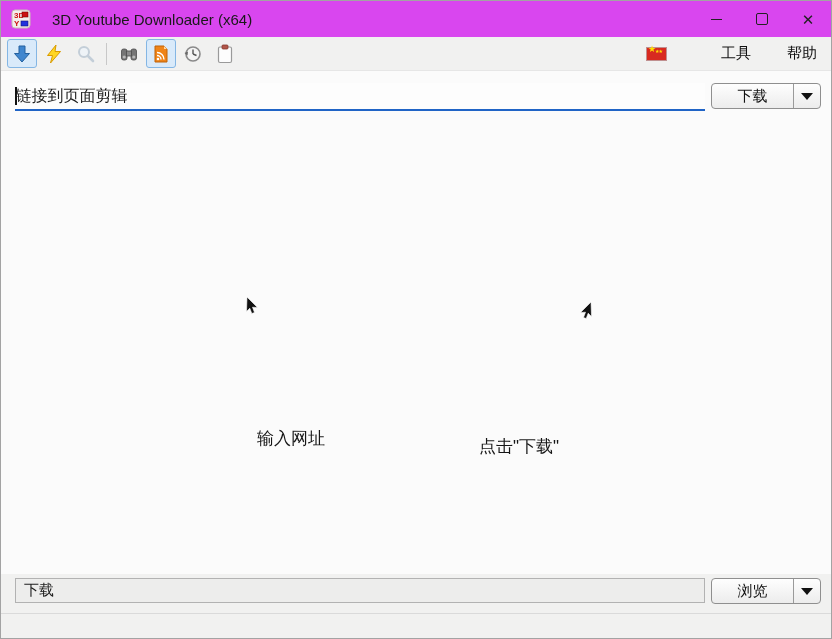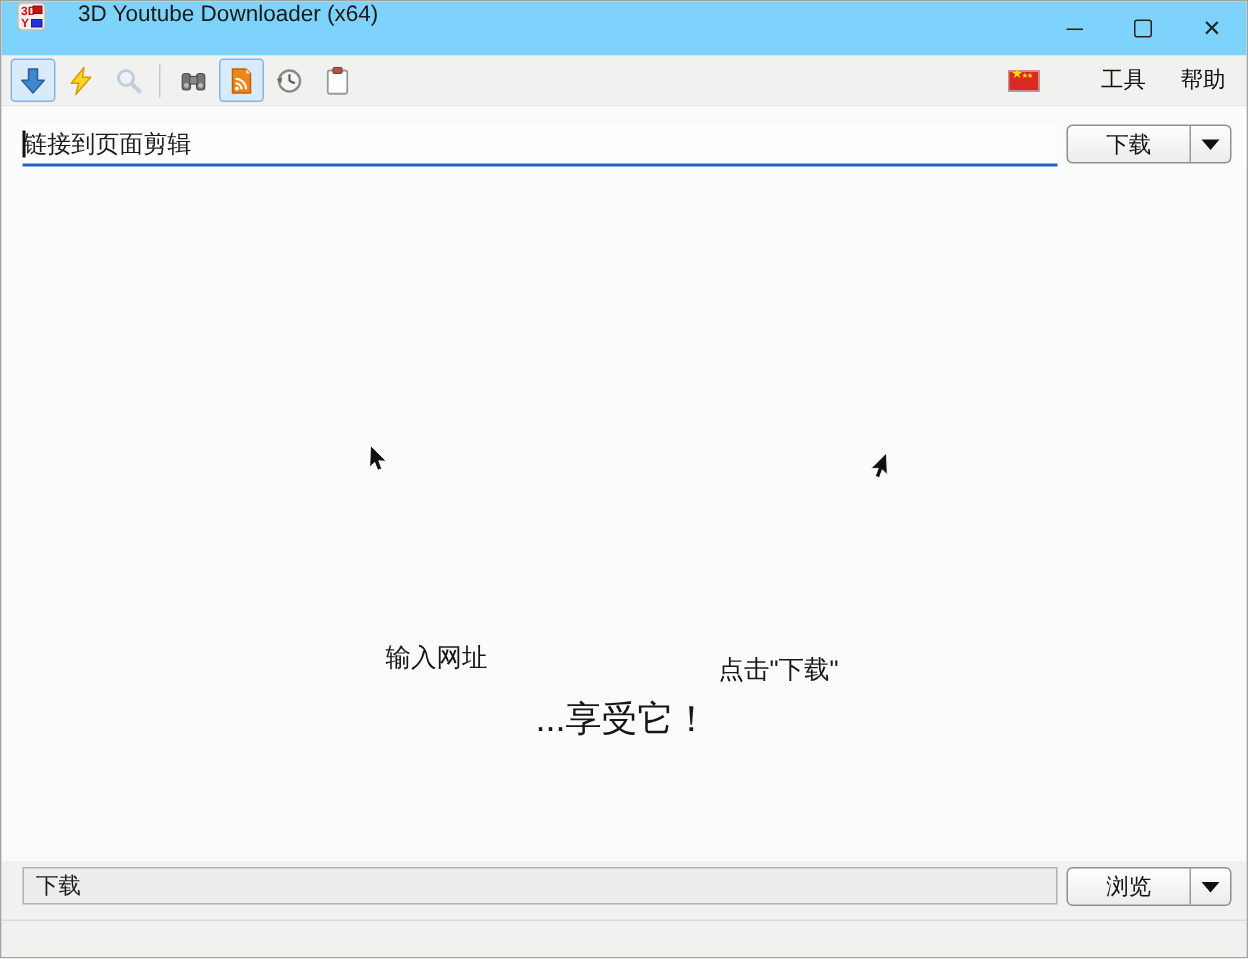--- a/index.html
+++ b/index.html
@@ -4,21 +4,21 @@
 <style>
   html,body{margin:0;padding:0;}
   body{font-family:"Liberation Sans","DejaVu Sans",sans-serif;}
   .window{
     position:relative;width:832px;height:639px;box-sizing:border-box;
     background:#fbfbfb;border:1px solid #a3a3a3;overflow:hidden;
   }
   
   .titlebar{
     position:absolute;left:0;top:0;width:100%;height:36px;
-    background:#7dd3fc;display:flex;
+    background:#d946ef;display:flex;align-items:center;
   }
   .app-icon{width:20px;height:20px;margin-left:10px;flex:0 0 auto;}
   .title-text{margin-left:21px;font-size:15px;color:#191919;}
   .win-controls{position:absolute;right:0;top:0;height:36px;display:flex;}
   .win-btn{width:46px;height:36px;display:flex;align-items:center;justify-content:center;cursor:default;}
   .glyph-min{width:11px;height:1px;background:#222;display:block;}
   .glyph-max{width:10px;height:10px;border:1.2px solid #222;border-radius:2px;display:block;}
   .glyph-close{font-size:15px;color:#222;line-height:1;}
   
   .toolbar{
@@ -30,21 +30,21 @@
     display:flex;align-items:center;justify-content:center;
   }
   .tb-btn:first-child{margin-left:6px;}
   .tb-btn.selected{background:#d9eafa;border-color:#84b6e4;}
   .tb-sep{width:1px;height:22px;background:#c8c8c8;margin:0 5px;}
   .tb-right{position:absolute;right:14px;top:0;height:33px;display:flex;align-items:center;}
   .flag{width:21px;height:14px;margin-right:18px;border:1px solid #c09090;box-sizing:border-box;
         background:#d82a20;position:relative;}
   .flag .star{position:absolute;left:1px;top:-3px;color:#ffde00;font-size:9px;line-height:1;}
   .flag .specks{position:absolute;left:8px;top:0px;color:#ffde00;font-size:5px;letter-spacing:-1px;}
-  .menu-item{font-size:15px;color:#111;margin-left:23px;cursor:default;}
+  .menu-item{font-size:15px;color:#111;margin-left:36px;cursor:default;}
   
   .url-row{position:absolute;left:0;top:70px;width:100%;height:44px;background:#fbfbfb;padding-left:20px;}
   .url-input{
     position:absolute;left:14px;top:12px;width:690px;height:26px;background:#fdfdfd;
     border:none;border-bottom:2px solid #2064c6;
     font-size:16px;color:#1c1c1c;display:flex;align-items:center;
   }
   .caret{width:1.5px;height:18px;background:#111;margin-right:-1px;}
   .split-button{
     position:absolute;top:12px;height:26px;box-sizing:border-box;
@@ -193,21 +193,20 @@
     <svg class="cursor-svg cursor-left" viewBox="0 0 15 17">
       <polygon points="1,0 11.5,10.5 6.5,10.2 8.5,15.5 5.8,16.5 3.8,11.2 0.5,14.5" fill="#111" stroke="#fff" stroke-width="0.6"></polygon>
     </svg>
     <span class="hint hint-enter">输入网址</span>
 
     <svg class="cursor-svg cursor-right" viewBox="0 0 15 17" style="transform:scaleX(-1);">
       <polygon points="1,0 11.5,10.5 6.5,10.2 8.5,15.5 5.8,16.5 3.8,11.2 0.5,14.5" fill="#111" stroke="#fff" stroke-width="0.6"></polygon>
     </svg>
     <span class="hint hint-click">点击"下载"</span>
 
-    <span class="hint hint-enjoy">...享受它！</span>
   </div>
 
   <div class="bottom-bar">
     <div class="progress-box">
       <span>下载</span>
     </div>
     <div class="split-button">
       <span class="split-label">浏览</span>
       <span class="split-sep"></span>
       <span class="split-arrow">

